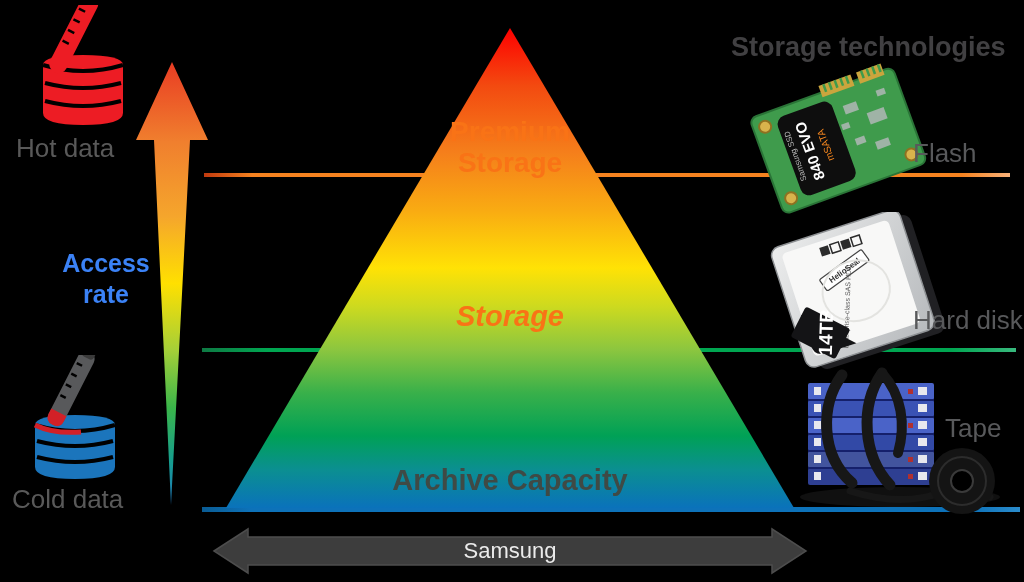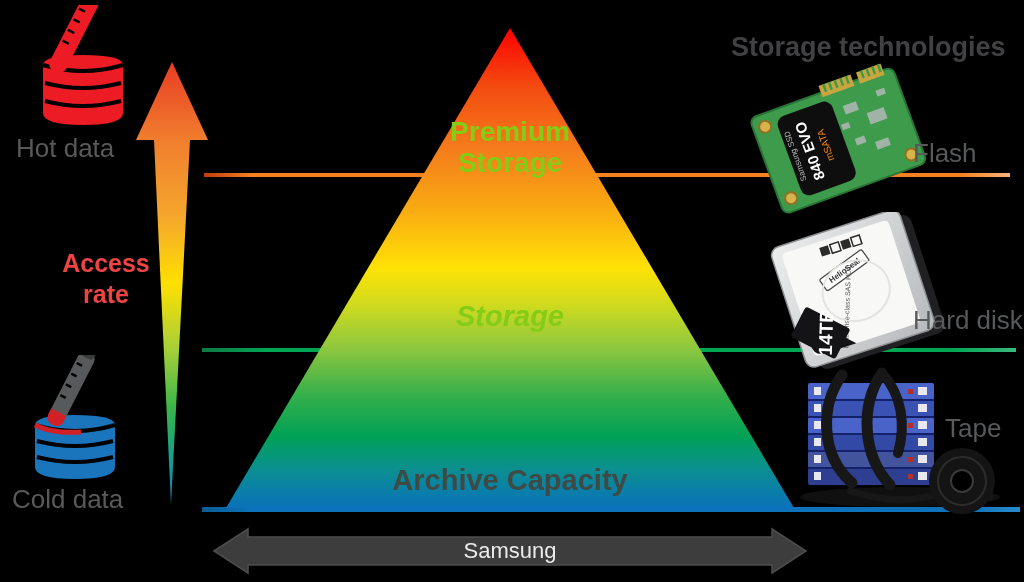--- a/index.html
+++ b/index.html
@@ -15,31 +15,31 @@
   .hline.blue{left:202px;top:507px;width:818px;height:5px;background:linear-gradient(90deg,#0a5c94,#0d72b9 6%,#0d72b9 94%,#2b8ccc);}
   
   .pyramid{
     position:absolute;left:226px;top:28px;width:568px;height:480px;z-index:2;
     clip-path:polygon(50% 0,100% 100%,0 100%);
     background:linear-gradient(180deg,
       #fe0000 0%,#f34a10 12%,#f57f1b 26%,#f9ab12 38%,#ffe205 50%,
       #cdda1f 58%,#8cc63f 67%,#39b04a 76%,#00a156 85%,#0b8f91 92%,#0a72bb 100%);
   }
   .tier-label{
-    position:absolute;z-index:3;color:#84cc16;font-weight:bold;text-align:center;
+    position:absolute;z-index:3;color:#f97316;font-weight:bold;text-align:center;
     left:510px;transform:translateX(-50%);line-height:1.12;
   }
   .tier-label.premium{top:116px;width:200px;font-size:28px;}
   .tier-label.mid{top:300px;font-size:29px;white-space:nowrap;font-style:italic;}
   .tier-label.archive{top:464px;font-size:29px;white-space:nowrap;color:#3f4a45;}
   
   .side-label{position:absolute;color:#595959;font-size:26px;z-index:3;}
   #hot-label{left:16px;top:133px;}
   #cold-label{left:12px;top:484px;}
-  #access-label{left:58px;top:248px;width:96px;text-align:center;font-weight:bold;color:#ef4444;font-size:25px;line-height:1.22;}
+  #access-label{left:58px;top:248px;width:96px;text-align:center;font-weight:bold;color:#3b82f6;font-size:25px;line-height:1.22;}
   
   #tech-title{position:absolute;left:731px;top:10px;font-size:27px;font-weight:bold;color:#414042;z-index:3;margin-top:22px;}
   .tech-label{position:absolute;color:#58595b;font-size:26px;z-index:3;}
   #flash-label{left:913px;top:138px;}
   #harddisk-label{left:913px;top:305px;}
   #tape-label{left:921px;top:413px;margin-left:24px;}
   .device{position:absolute;z-index:2;}
   
   #capacity-wrap{position:absolute;left:212px;top:526px;width:596px;height:50px;z-index:3;}
   #capacity-text{

